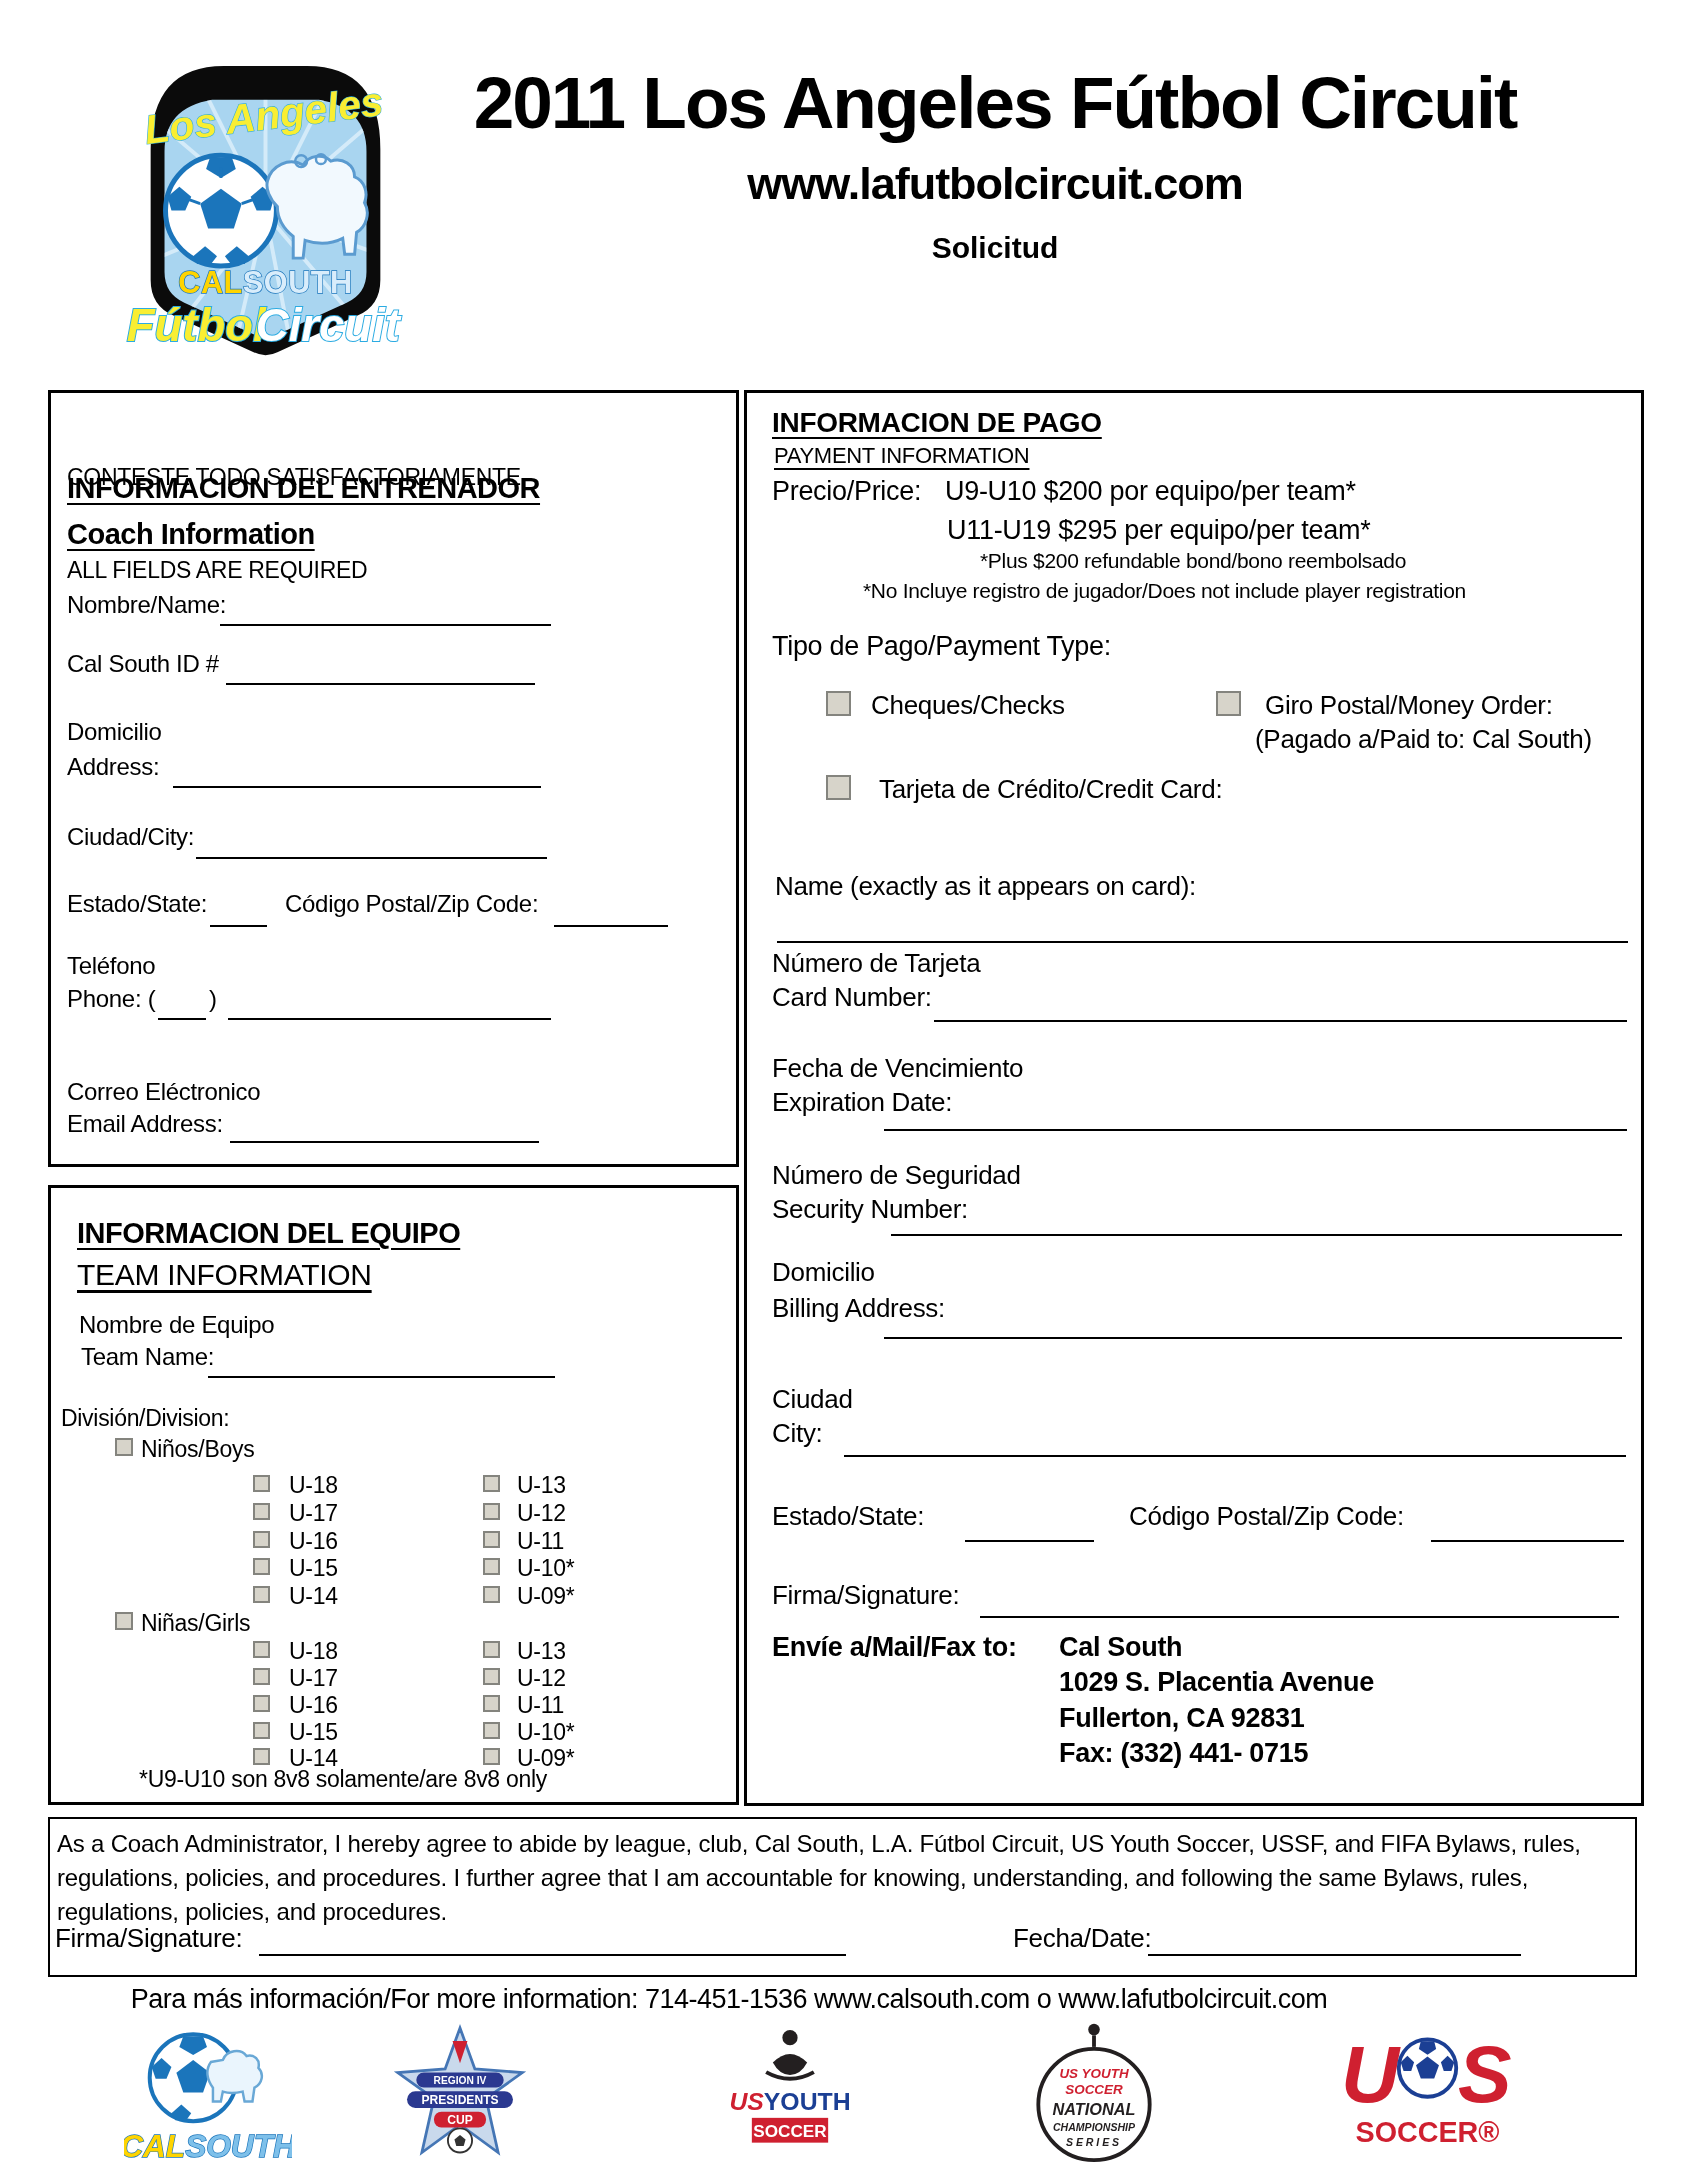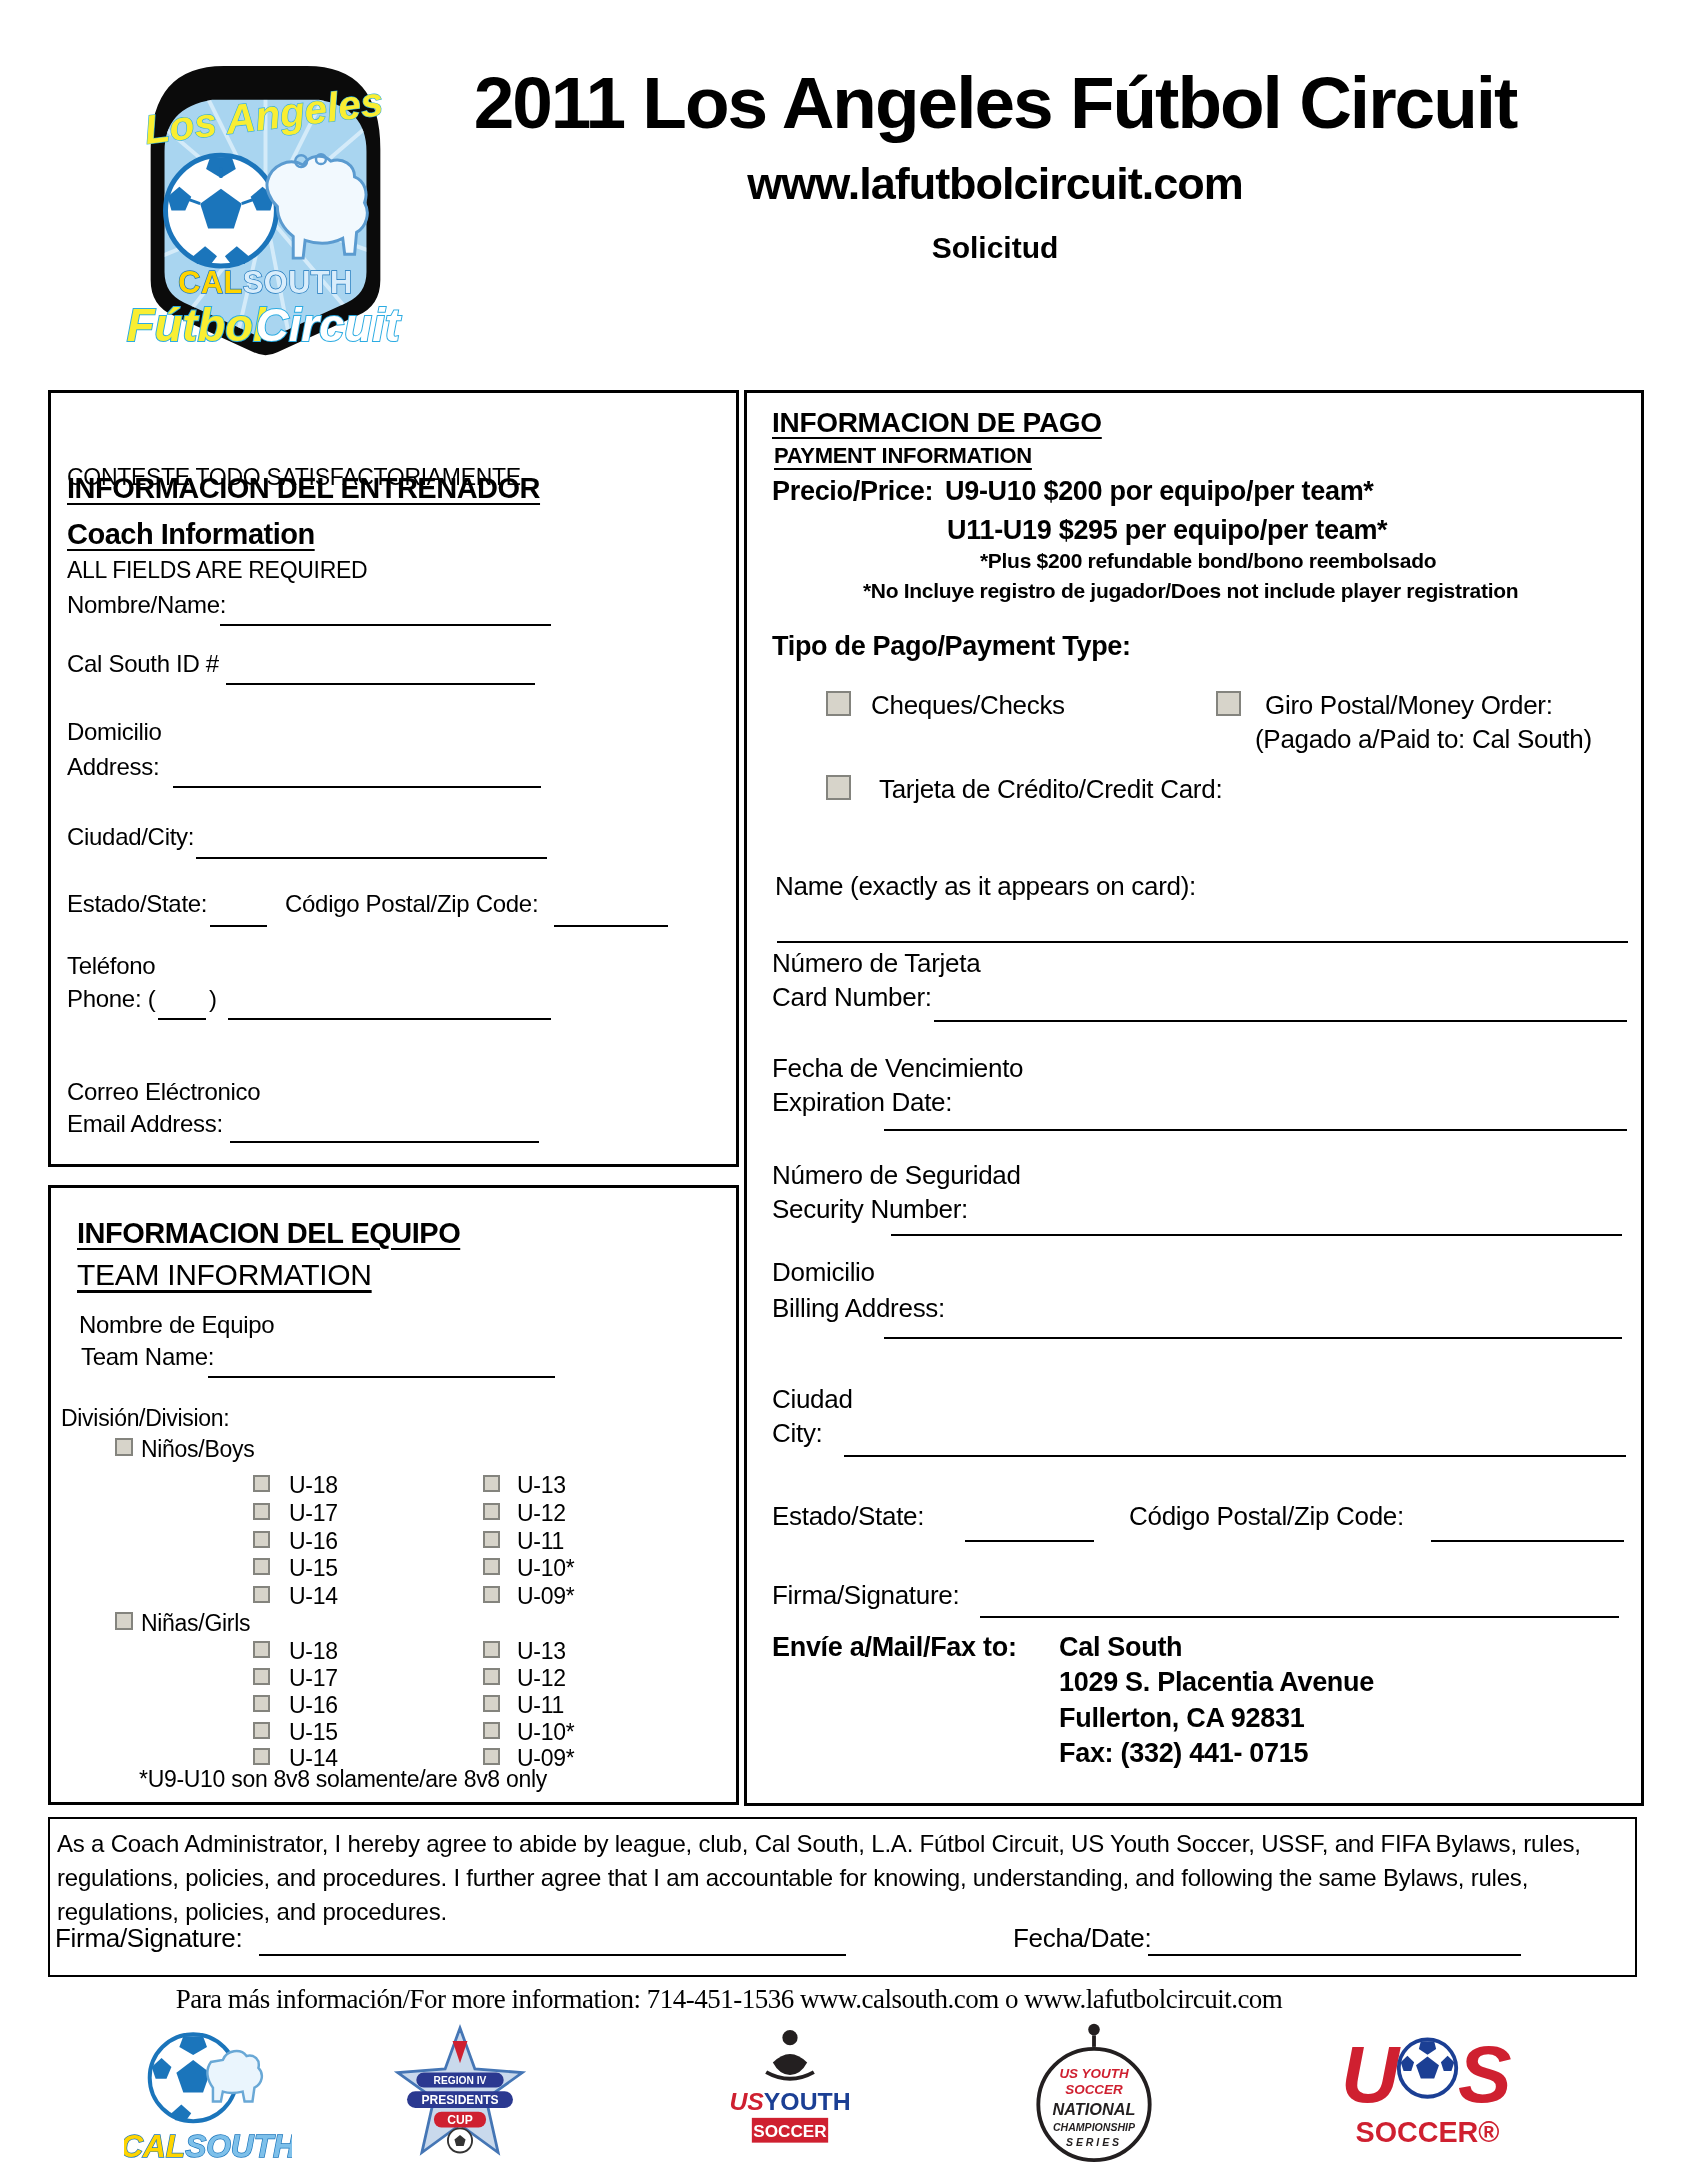--- a/index.html
+++ b/index.html
@@ -1,20 +1,20 @@
 <!DOCTYPE html>
 <html><head>
 <meta charset="utf-8">
 <style>
   html,body{margin:0;padding:0;background:#888;}
   #page{position:relative;width:1683px;height:2178px;background:#ffffff;
         font-family:"Liberation Sans", sans-serif;color:#000;overflow:hidden;}
   .box{position:absolute;border:3px solid #000;background:#fff;}
   .lbl{position:absolute;font-size:24px;letter-spacing:-0.3px;white-space:nowrap;line-height:1.05;}
-  .b{font-weight:bold;}
+  .b{font-weight:normal;}
   .u{text-decoration:underline;text-underline-offset:5px;}
   .h-es{font-size:29px;font-weight:bold;letter-spacing:-0.5px;}
   .line{position:absolute;height:0;border-bottom:2px solid #000;}
   .cb{position:absolute;background:#d7d4ca;border:2px solid #84847e;box-sizing:border-box;}
   .cb.pay{width:25px;height:25px;}
   .cb.grp{width:18px;height:18px;}
   .cb.age{width:17px;height:17px;}
   .agelbl{position:absolute;font-size:23px;letter-spacing:-0.3px;}
   .paylbl{position:absolute;font-size:26px;letter-spacing:-0.3px;}
   .mail{position:absolute;font-size:27px;font-weight:bold;letter-spacing:-0.3px;}
@@ -22,21 +22,21 @@
          font-size:73px;font-weight:bold;letter-spacing:-2px;}
   #site{position:absolute;left:396px;top:158px;width:1198px;text-align:center;
         font-size:45px;font-weight:bold;letter-spacing:-1px;}
   #sol{position:absolute;left:396px;top:231px;width:1198px;text-align:center;
        font-size:30px;font-weight:bold;}
   #app{position:absolute;left:396px;top:275px;width:1198px;text-align:center;
        font-size:32px;font-weight:bold;}
   #agreement-text{position:absolute;left:57px;top:1827px;width:1569px;font-size:24px;
                   line-height:34px;letter-spacing:-0.2px;white-space:normal;}
   #footer-info{position:absolute;left:0;top:1984px;width:1458px;text-align:center;
-               font-size:27px;letter-spacing:-0.5px;font-family:Liberation Serif, serif;}
+               font-size:27px;letter-spacing:-0.5px;}
   svg text{font-family:"Liberation Sans", sans-serif;}
 </style>
 </head>
 <body>
 
 <div id="page">
 
   <svg viewBox="0 0 300 345" style="position:absolute;left:117px;top:50px;width:297px;height:342px;overflow:visible">
     <defs>
       <clipPath id="innerclip">

